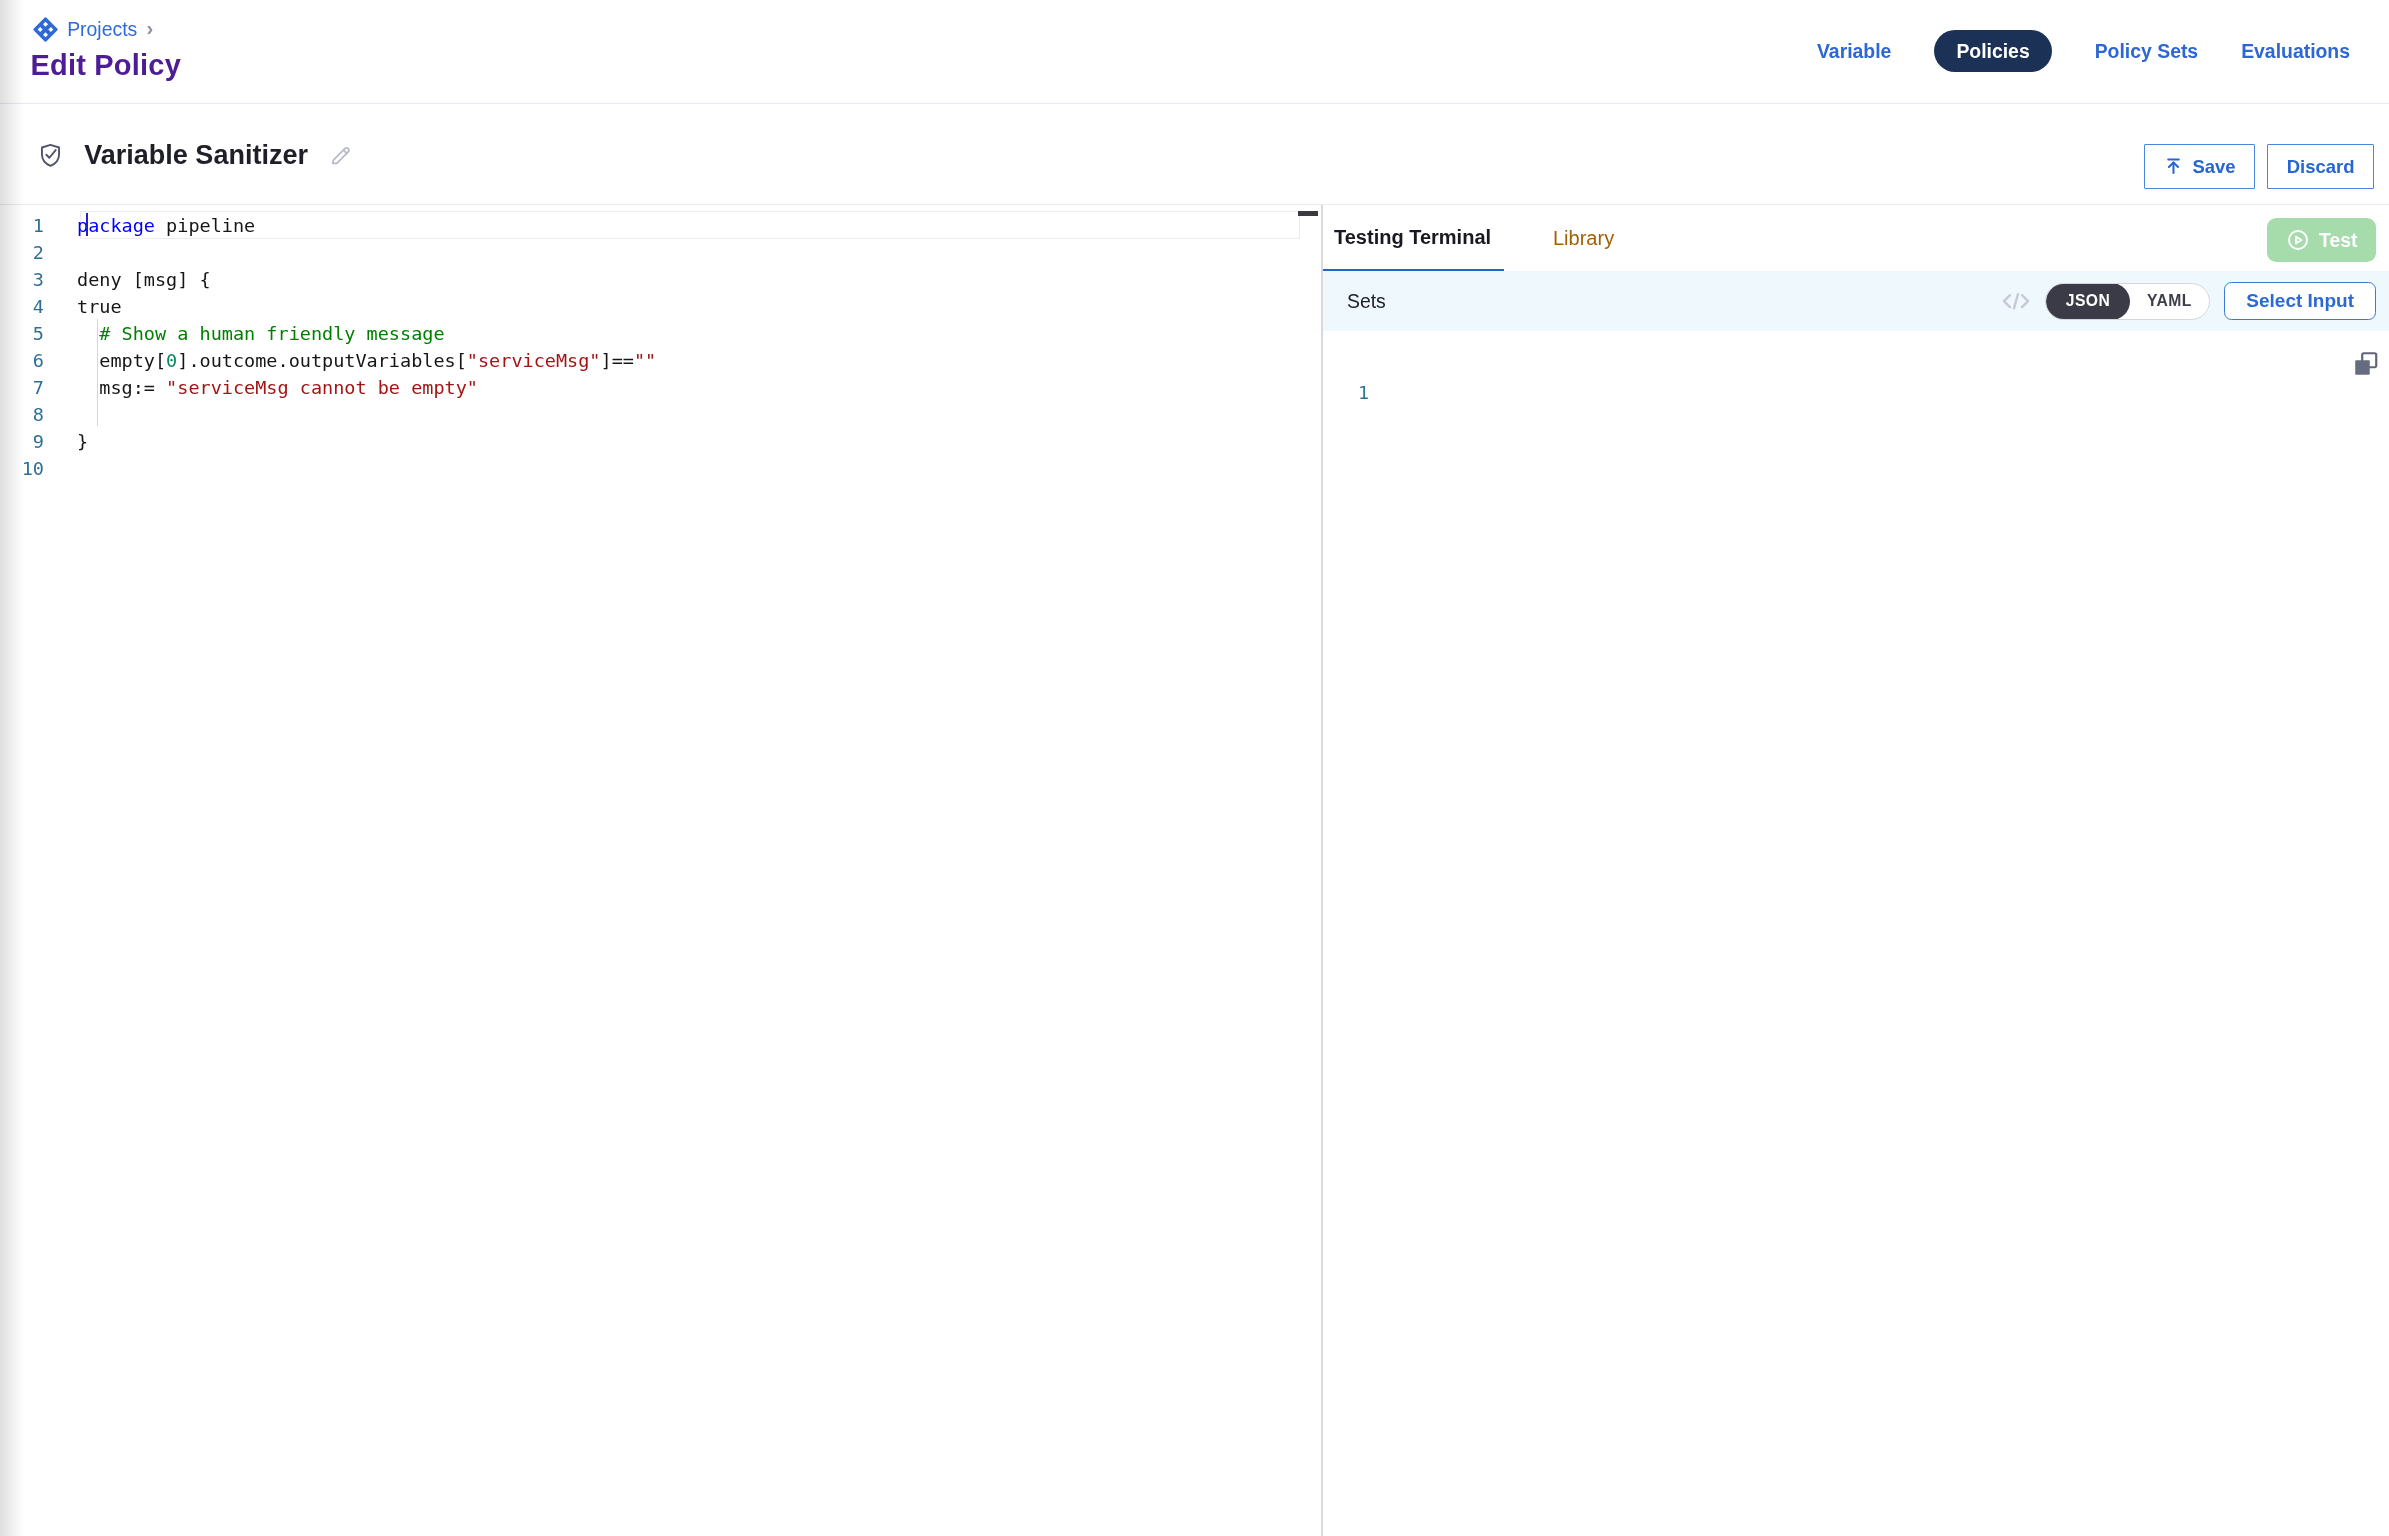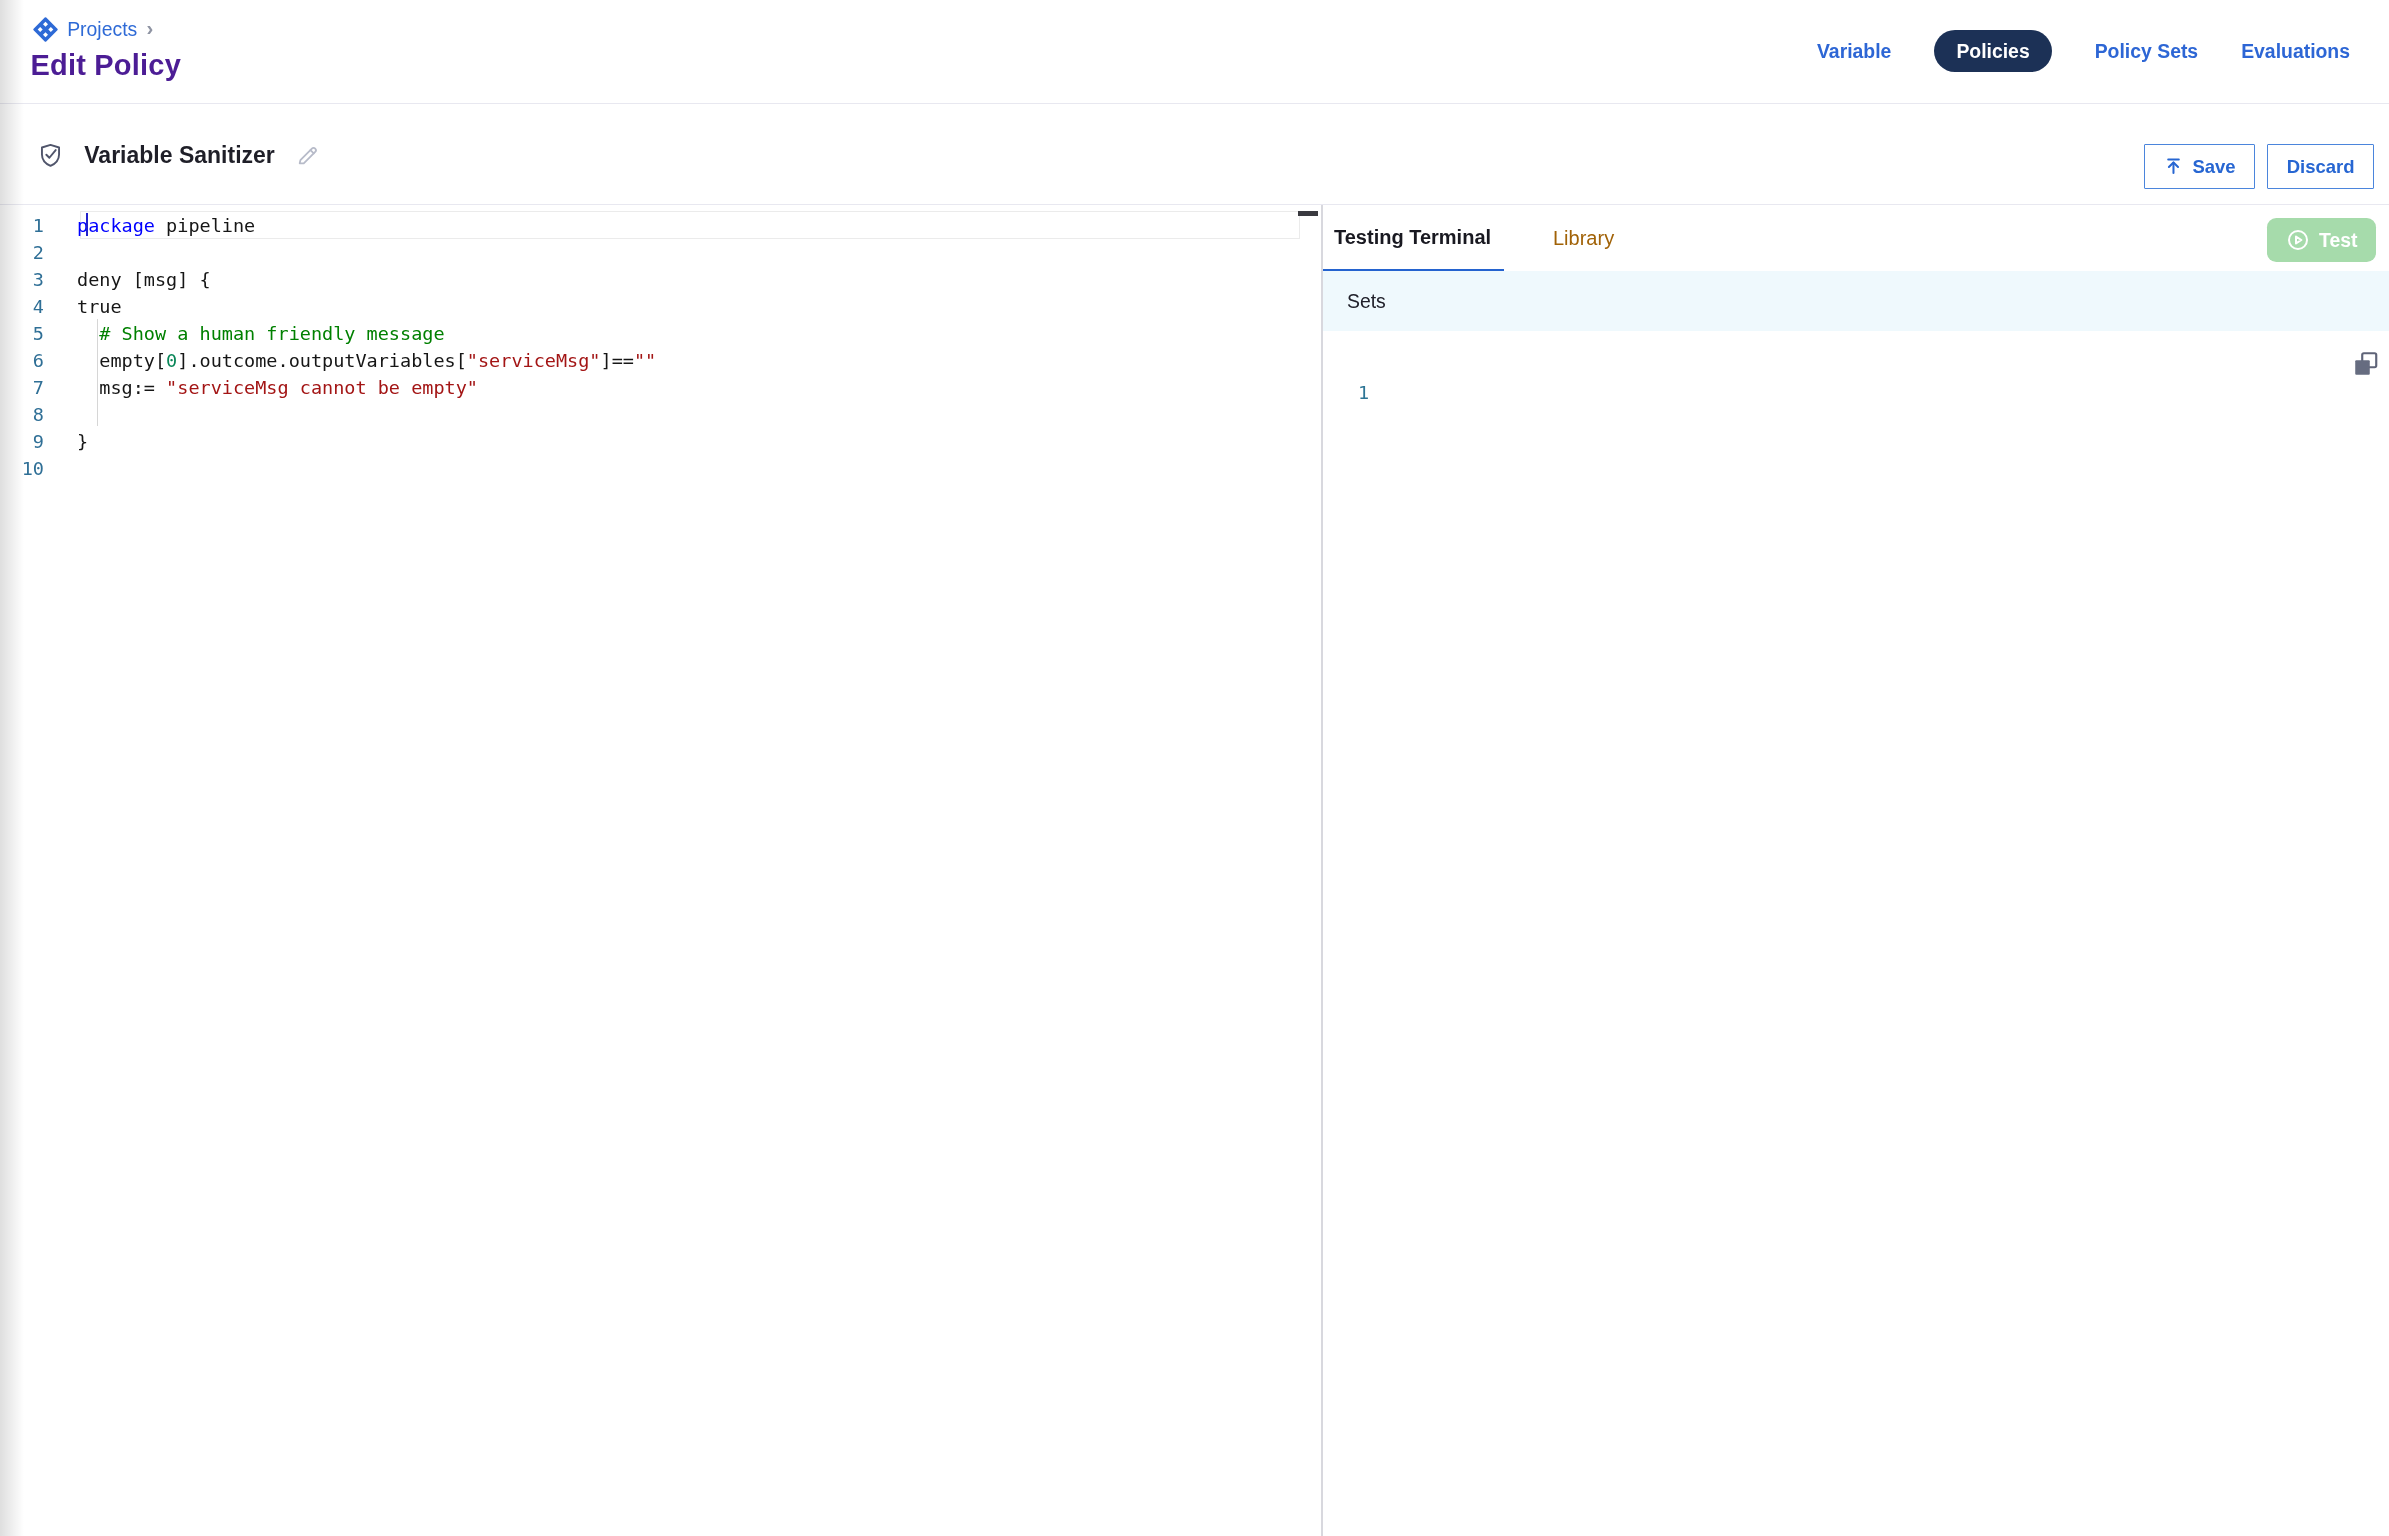--- a/index.html
+++ b/index.html
@@ -18,21 +18,21 @@
   .breadcrumb .chev { color:#8f94a3; font-size:20.3px; font-weight:600; transform:translateY(-0.9px); }
   .page-title { position:absolute; left:30.5px; top:49px; font-size:29px; font-weight:800; color:#4c1d95; letter-spacing:0.2px; }
 
   .nav { position:absolute; right:39px; top:30.5px; height:41px; display:flex; align-items:center; gap:43px; }
   .nav-item { color:#2d66d5; font-size:19.4px; font-weight:600; cursor:pointer; white-space:nowrap; }
   .nav-item.active { background:#1c3156; color:#fff; padding:9.2px 22px; border-radius:924px; }
 
   
   .toolbar { position:absolute; left:0; top:105px; width:100%; height:100px; border-bottom:0.9px solid #e8e8f0; background:#fff; }
   .policy-ident { position:absolute; left:37px; top:0; height:100px; display:flex; align-items:center; gap:20.3px; }
-  .policy-name { font-size:23px; font-weight:700; color:#1f1f28; }
+  .policy-name { font-size:27px; font-weight:700; color:#1f1f28; }
   .toolbar-actions { position:absolute; right:15px; top:39px; display:flex; gap:12px; }
   .btn-outline { display:flex; align-items:center; gap:8.3px; height:45px; padding:0 18.5px; background:#fff;
     border:1.4px solid #4b85dc; border-radius:1px; color:#2766d2; font-size:18.5px; font-weight:600; cursor:pointer;
     font-family:"Liberation Sans", sans-serif; }
 
   
   .main { position:absolute; left:0; top:205px; width:100%; height:1332px; }
   .pane-divider { position:absolute; left:1321px; top:0; width:1.8px; height:100%; background:#d8d8de; }
 
   
@@ -196,20 +196,34 @@
           <svg width="24" height="24" viewBox="0 0 24 24" fill="none" stroke="#fff" stroke-width="2" stroke-linecap="round" stroke-linejoin="round">
             <circle cx="12" cy="12" r="9"></circle>
             <path d="M10 8.6 L15.4 12 L10 15.4 Z"></path>
           </svg>
           <span>Test</span>
         </button>
       </div>
 
       <div class="input-row">
         <span class="input-label">Sets</span>
+        <div class="input-row-right">
+          <span>
+            <svg width="30" height="20.3" viewBox="0 0 30 20" fill="none" stroke="#c7cad6" stroke-width="2.4" stroke-linecap="round" stroke-linejoin="round">
+              <path d="M9 4 L3 10 L9 16"></path>
+              <path d="M21 4 L27 10 L21 16"></path>
+              <path d="M17 3 L13 17"></path>
+            </svg>
+          </span>
+          <div class="fmt-toggle">
+            <div class="fmt-opt sel">JSON</div>
+            <div class="fmt-opt">YAML</div>
+          </div>
+          <button class="select-input-btn">Select Input</button>
+        </div>
       </div>
 
       <div class="input-editor">
         <span class="ln">1</span>
         <button class="copy-btn">
           <svg width="28" height="28" viewBox="0 0 26 26">
             <rect x="9.5" y="3" width="13" height="13" rx="1.5" fill="none" stroke="#5f6478" stroke-width="2"></rect>
             <rect x="3" y="9.5" width="13.5" height="13.5" rx="1" fill="#666c80"></rect>
           </svg>
         </button>

